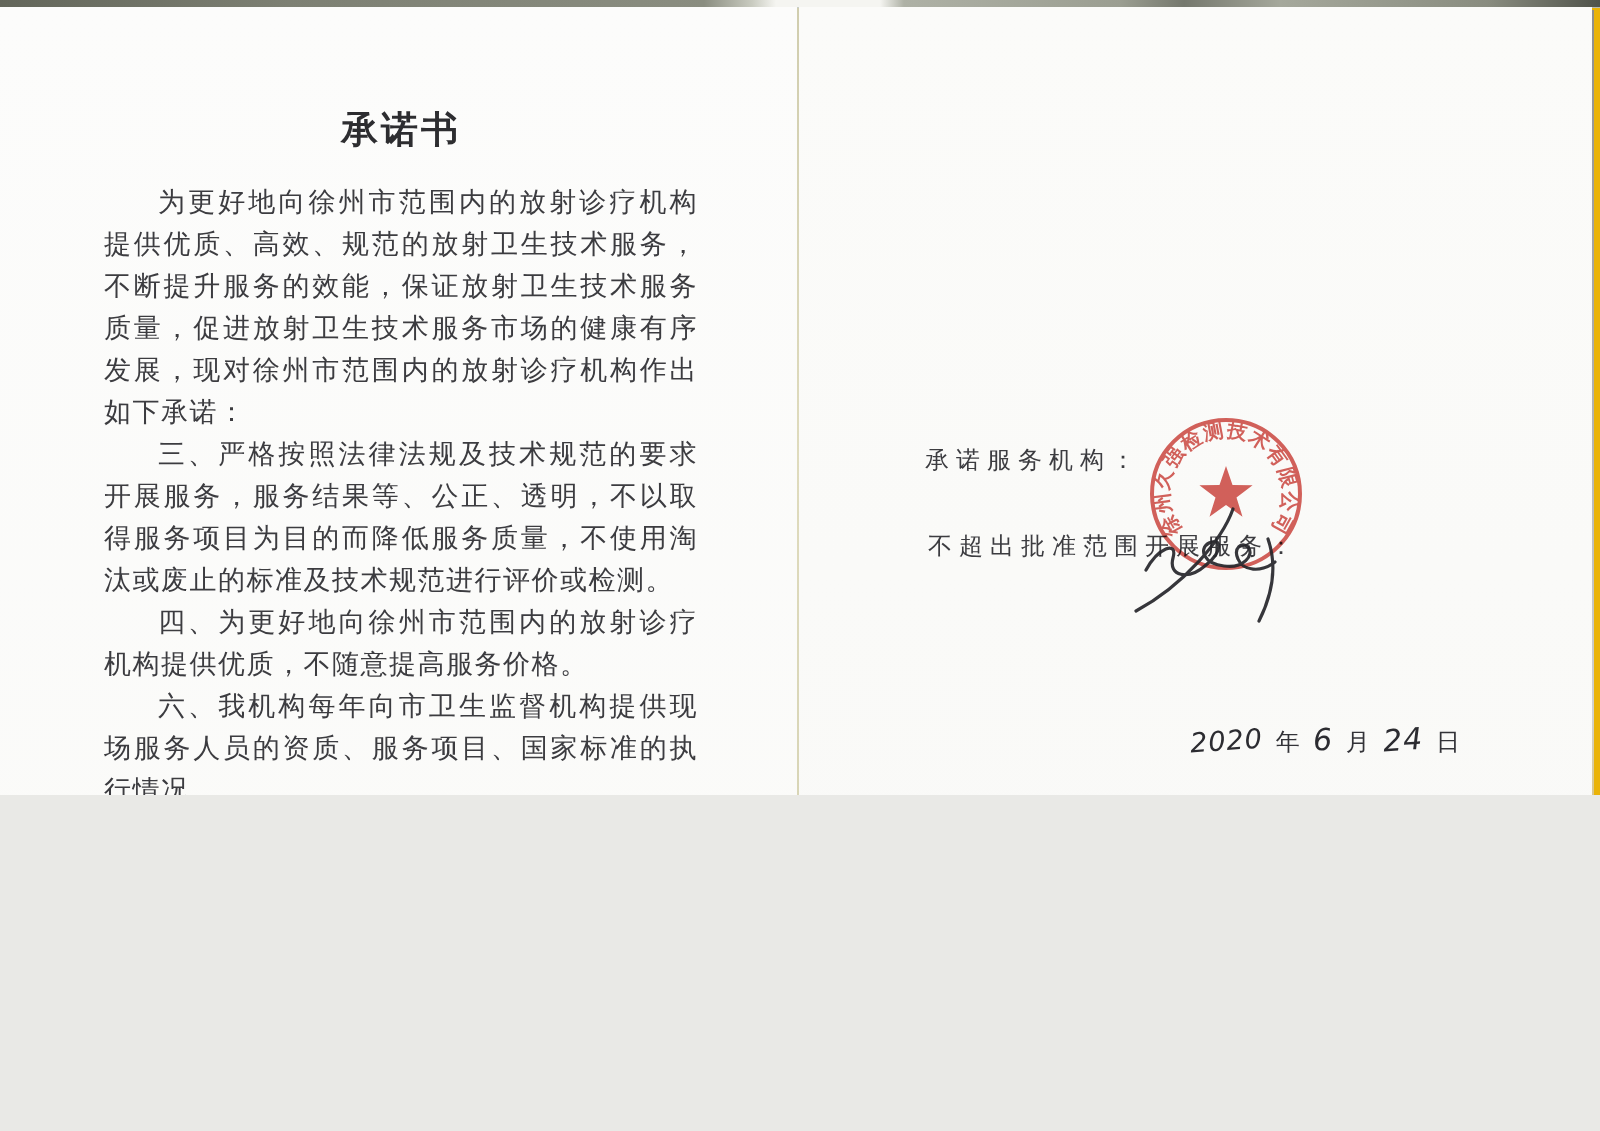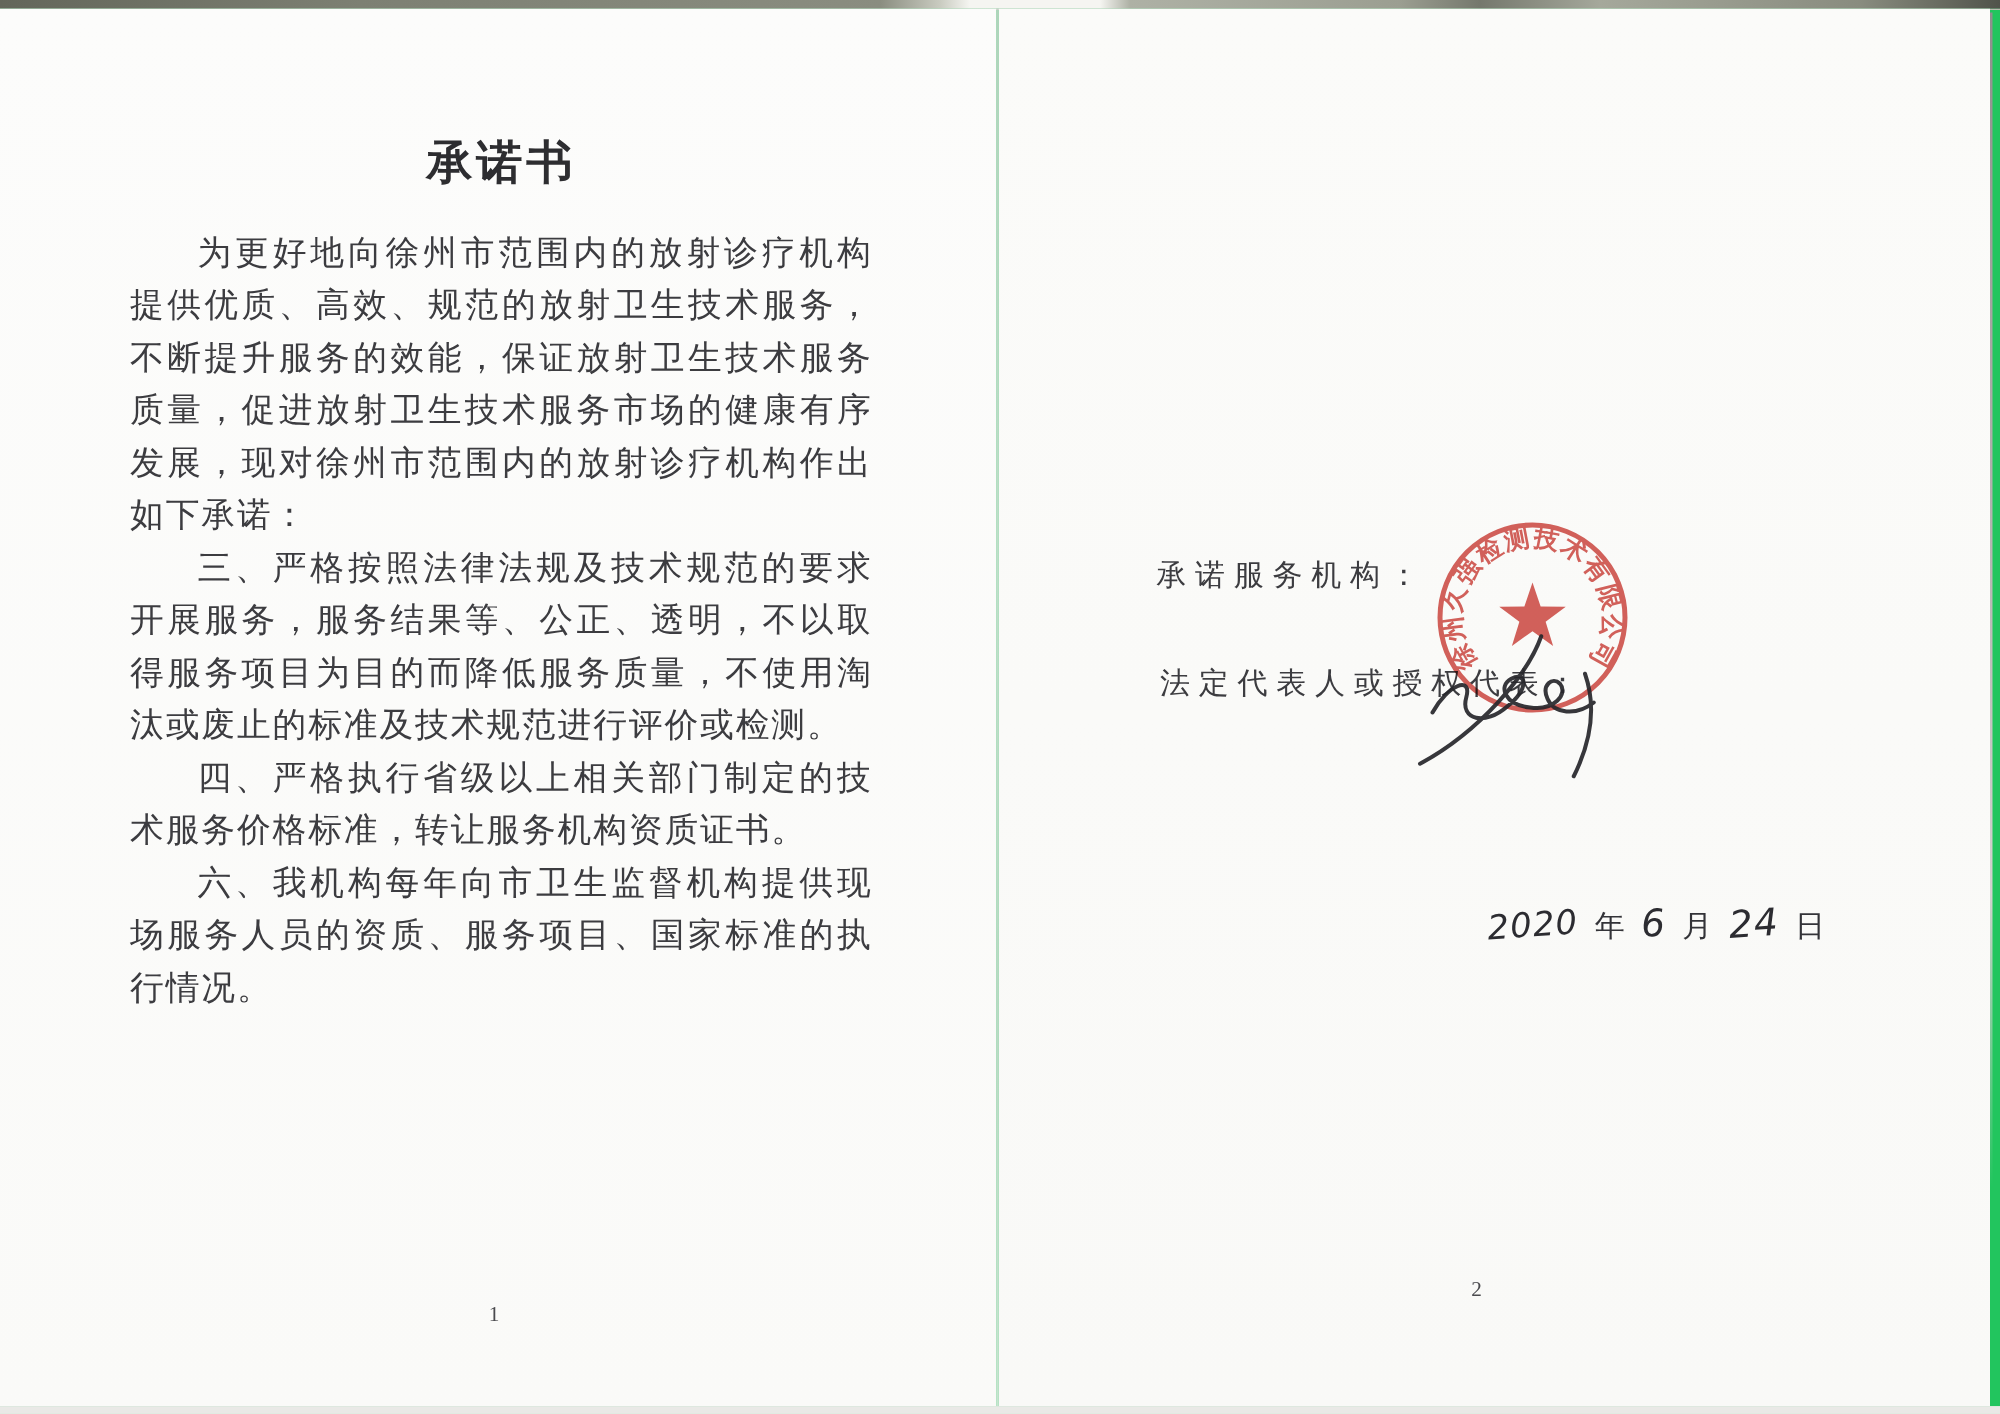--- a/index.html
+++ b/index.html
@@ -1,18 +1,18 @@
 <!DOCTYPE html>
 <html lang="zh"><head>
 <meta charset="utf-8">
 <style>
   html,body{margin:0;padding:0;background:#e9e9e6;}
   .scan{
-    position:relative;width:1600px;height:1125px;overflow:hidden;
-    background:#22c55e;
+    position:relative;width:1600px;height:795px;overflow:hidden;
+    background:#eab308;
     font-family:"Liberation Serif","DejaVu Serif",serif;
     color:#3c3c40;
   }
   
   .top-strip{
     position:absolute;left:0;top:0;width:1600px;height:7px;
     background:linear-gradient(90deg,#63665a 0%,#7d8073 18%,#8a8d80 44%,#c9cbc0 47%,#f5f5f1 48.5%,#f5f5f1 55%,#aeb1a5 56.5%,#9b9e91 70%,#75786d 74%,#a5a89b 80%,#898c7f 93%,#50534a 100%);
     border-bottom:1px solid #b9bbb0;
   }
   .right-edge{
@@ -70,32 +70,32 @@
 <div class="scan">
   <div class="top-strip"></div>
   <div class="seam"></div>
   <div class="right-edge"></div>
 
   <div class="page page-left">
     <div class="left-body">
       <h1 class="title">承诺书</h1>
       <p class="para">为更好地向徐州市范围内的放射诊疗机构提供优质、高效、规范的放射卫生技术服务，不断提升服务的效能，保证放射卫生技术服务质量，促进放射卫生技术服务市场的健康有序发展，现对徐州市范围内的放射诊疗机构作出如下承诺：</p>
       <p class="para">三、严格按照法律法规及技术规范的要求开展服务，服务结果等、公正、透明，不以取得服务项目为目的而降低服务质量，不使用淘汰或废止的标准及技术规范进行评价或检测。</p>
-      <p class="para">四、严格执行省级以上相关部门制定的技术服务价格标准，转让服务机构资质证书。</p>
+      <p class="para">四、为更好地向徐州市范围内的放射诊疗机构提供优质，不随意提高服务价格。</p>
       <p class="para">六、我机构每年向市卫生监督机构提供现场服务人员的资质、服务项目、国家标准的执行情况。</p>
     </div>
   </div>
   <div class="pagenum pagenum-1">1</div>
 
   <div class="page page-right">
     
   </div>
 
   <div class="sign-label org-label">承诺服务机构：</div>
-  <div class="sign-label rep-label">法定代表人或授权代表：</div>
+  <div class="sign-label rep-label">不超出批准范围开展服务：</div>
 
   <svg class="seal" width="176" height="186" viewBox="0 0 176 186">
     <circle cx="88" cy="92" r="74" fill="none" stroke="#d2544e" stroke-width="4"></circle>
     <polygon fill="#d2544e" points="88,64 94.5,83.1 114.6,83.3 98.5,95.4 104.5,114.7 88,103 71.5,114.7 77.5,95.4 61.4,83.3 81.5,83.1"></polygon>
     <defs>
       <path id="sealArc" d="M 44.3 128.6 A 57 57 0 1 1 131.7 128.6" fill="none"></path>
     </defs>
     <text font-size="20" fill="#d2544e" letter-spacing="1.5">
       <textPath href="#sealArc" startOffset="50%" text-anchor="middle">徐州久强检测技术有限公司</textPath>
     </text>

